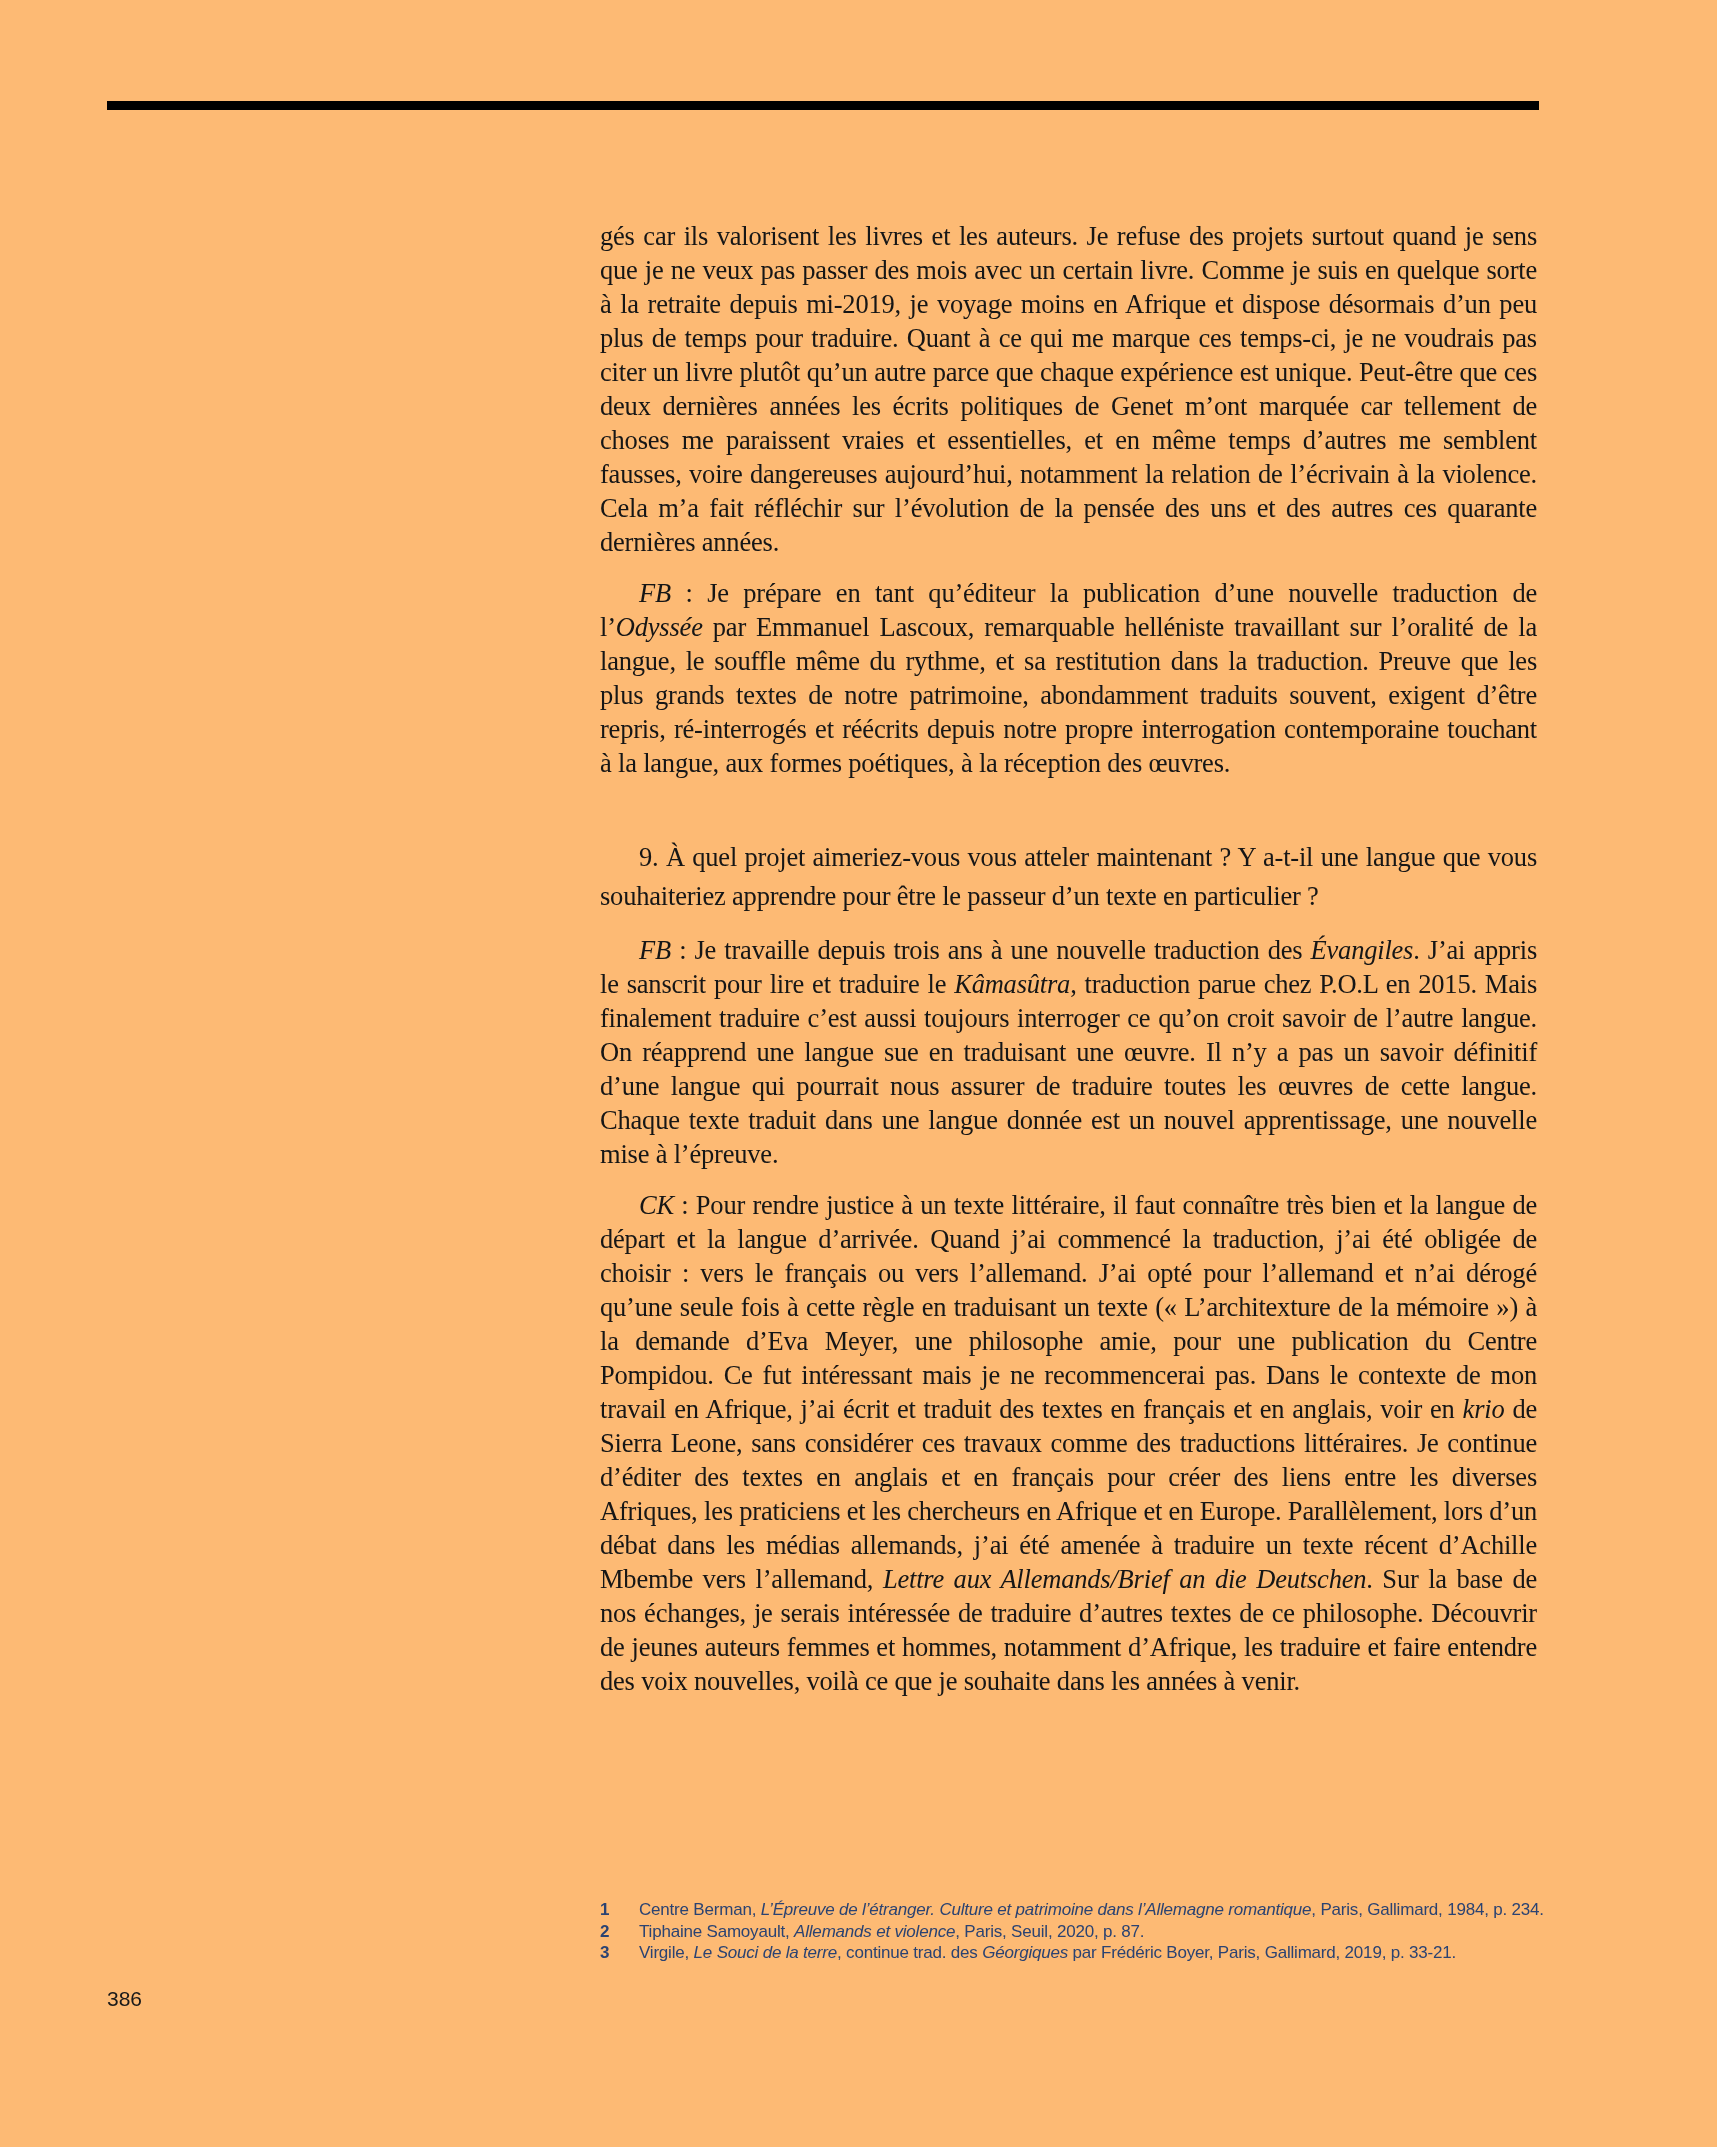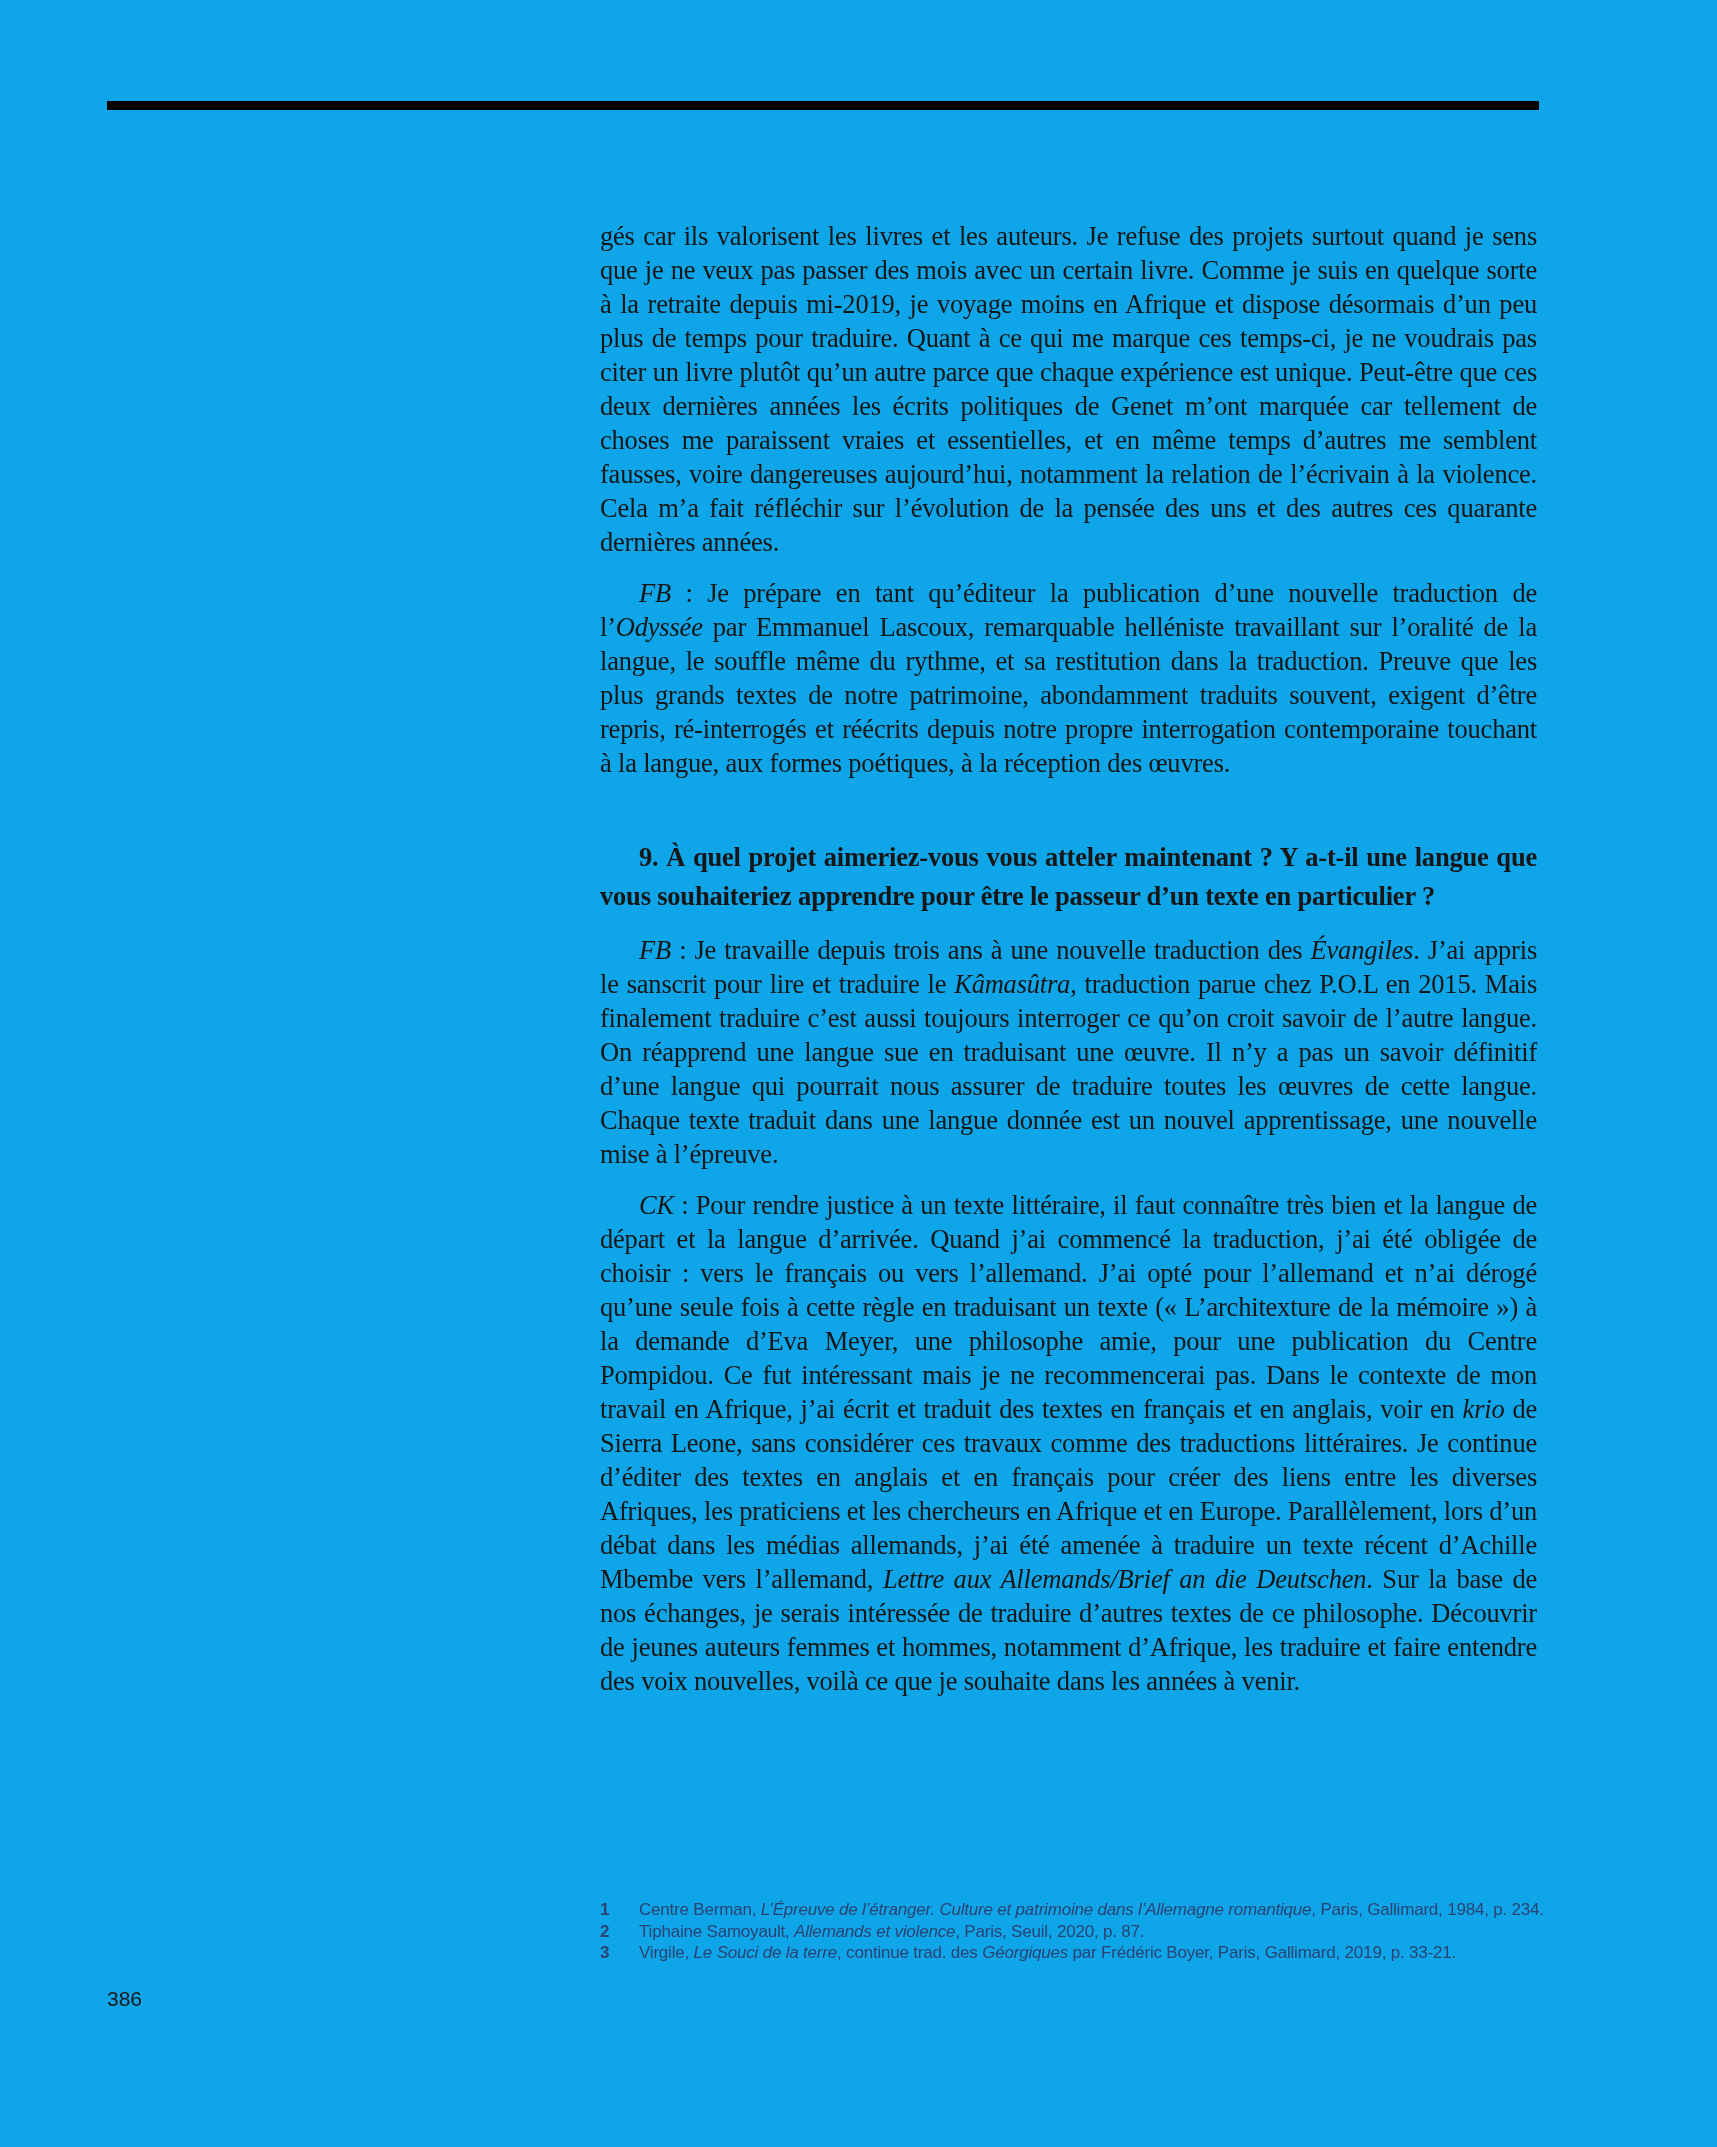--- a/index.html
+++ b/index.html
@@ -4,21 +4,21 @@
 <style>
   html, body {
     margin: 0;
     padding: 0;
     background: #ffffff;
   }
   .page {
     position: relative;
     width: 1718px;
     height: 2147px;
-    background: #0ea5e9;
+    background: #fdba74;
     overflow: hidden;
   }
   .top-rule {
     position: absolute;
     left: 107px;
     top: 101px;
     width: 1432px;
     height: 9.1px;
     background: #000000;
   }
@@ -33,21 +33,21 @@
     letter-spacing: -0.2px;
     color: #161616;
     text-align: justify;
     hyphens: auto;
     -webkit-hyphens: auto;
   }
   .text-column p { margin: 0; padding: 0; }
   .text-column p.body-para.spaced { margin-top: 17.4px; }
   .text-column p.indent { text-indent: 39px; }
   .text-column p.heading {
-    font-weight: bold;
+    font-weight: normal;
     line-height: 39px;
     margin-top: 58px;
     margin-bottom: 16.4px;
   }
   .footnotes {
     position: absolute;
     left: 600px;
     top: 1899px;
     width: 1005px;
     font-family: "Liberation Sans", sans-serif;

